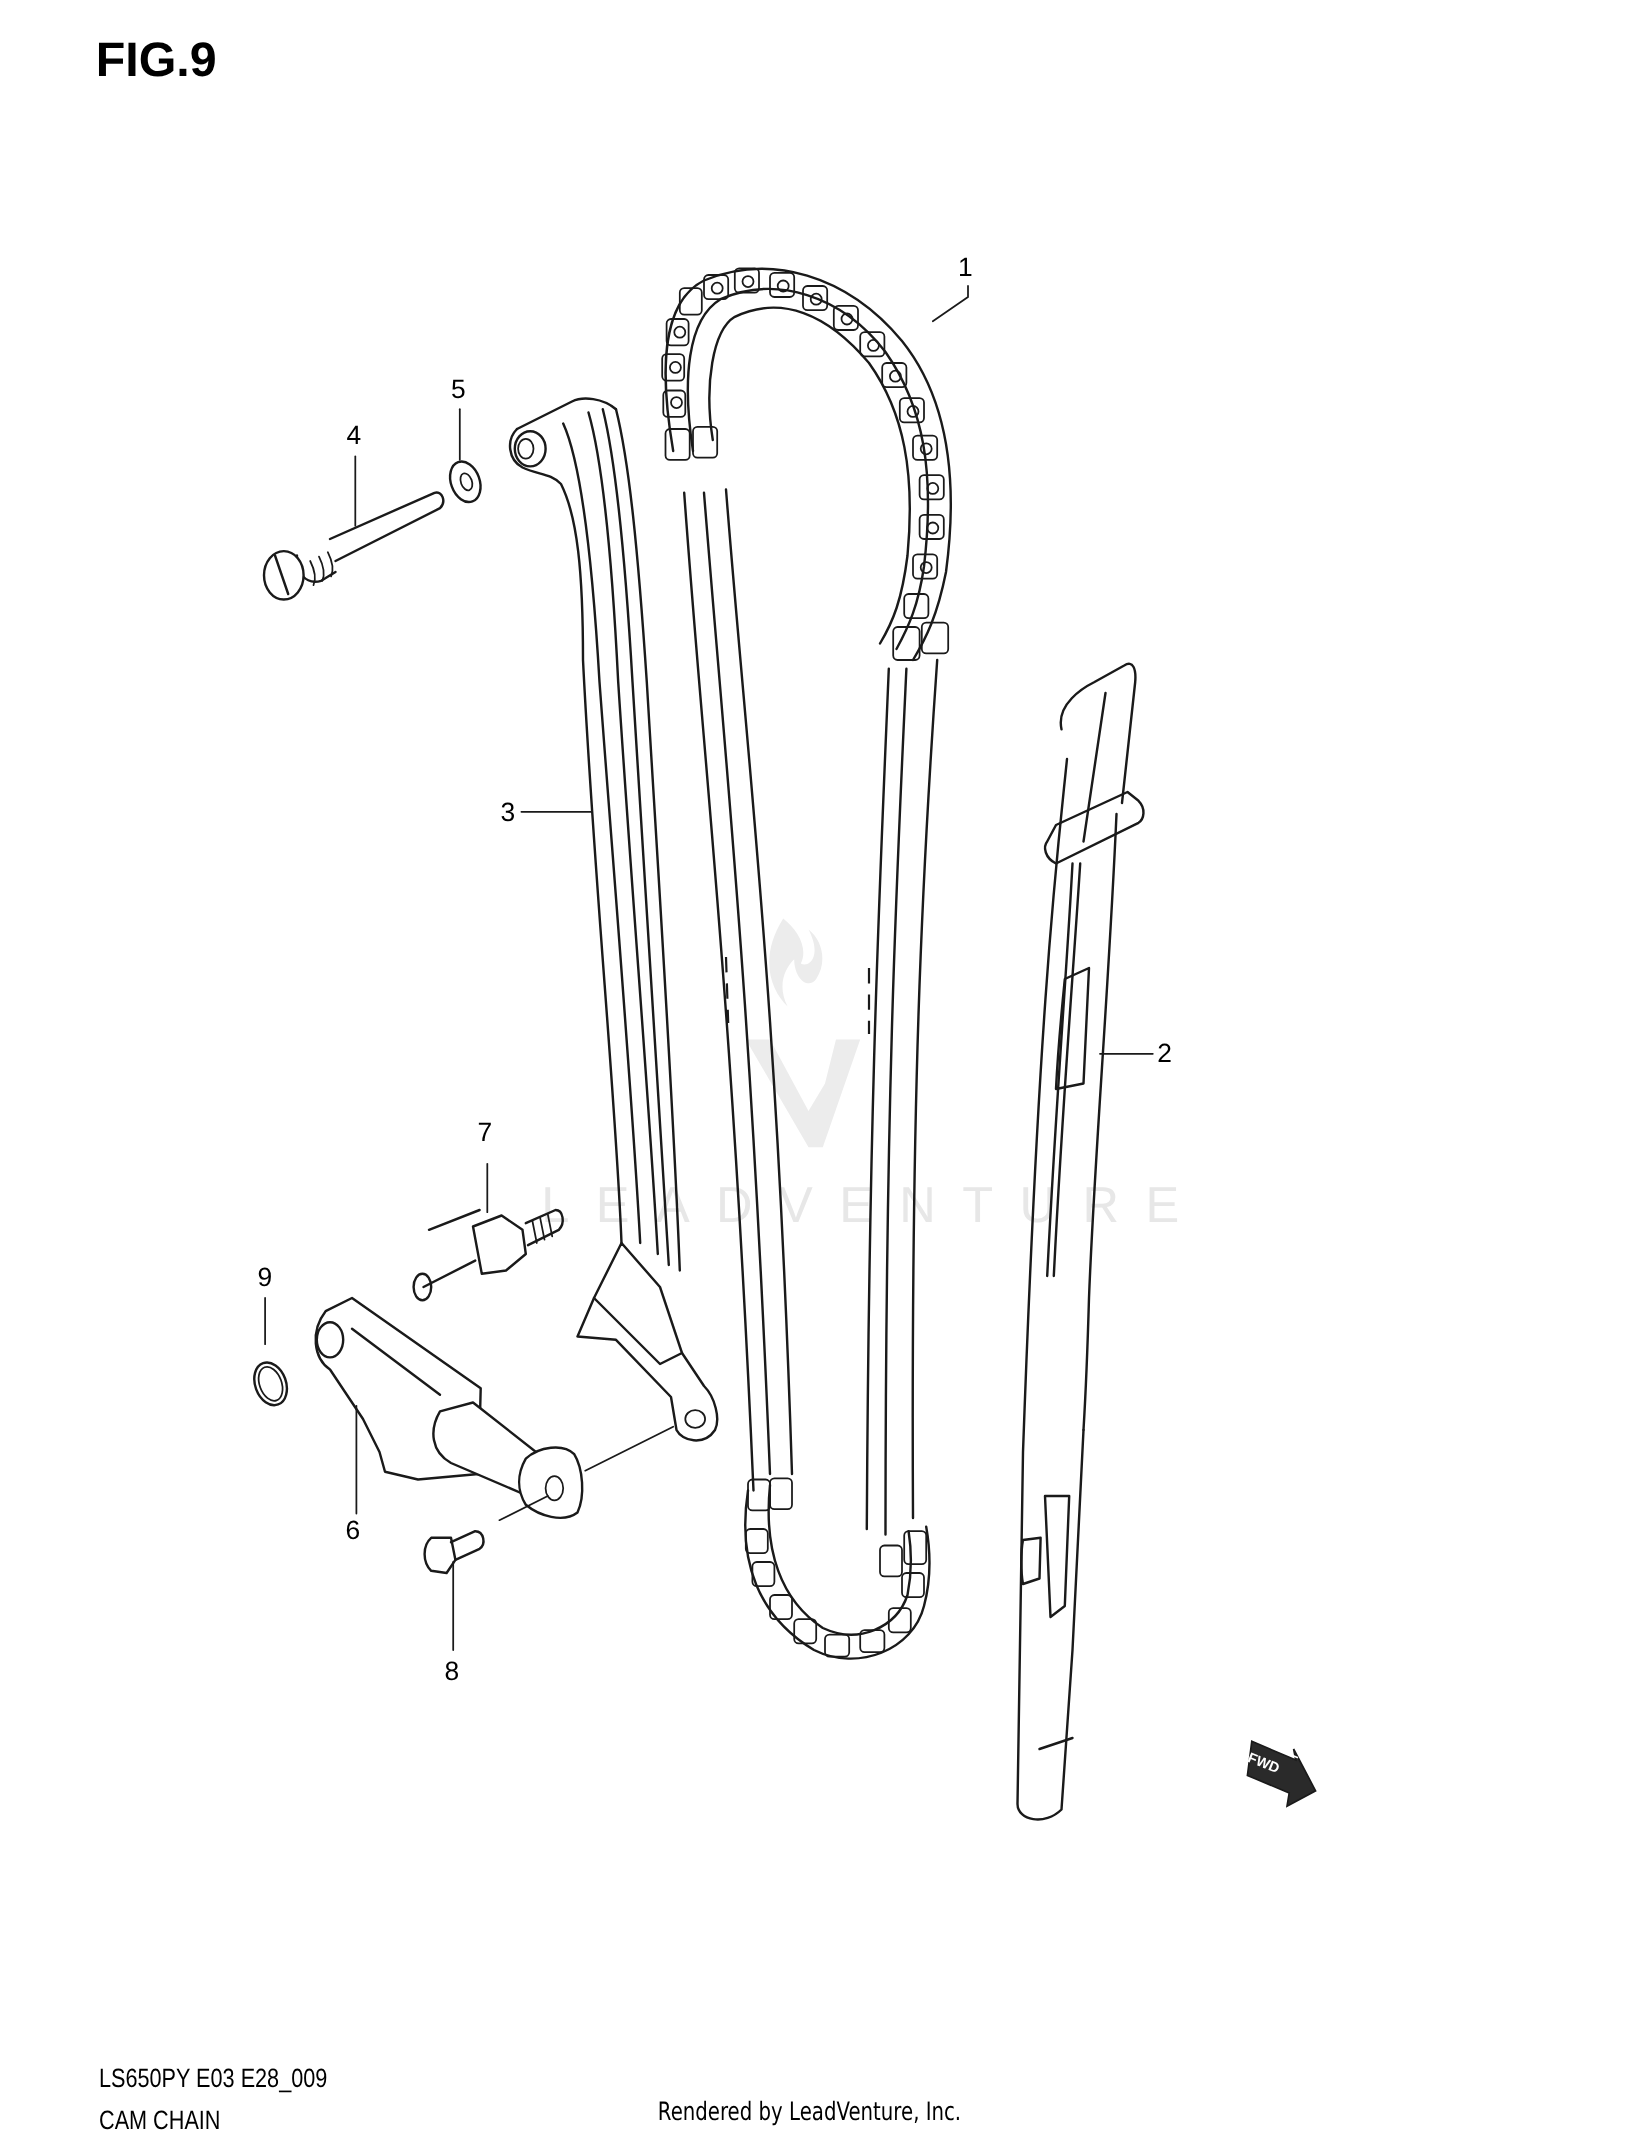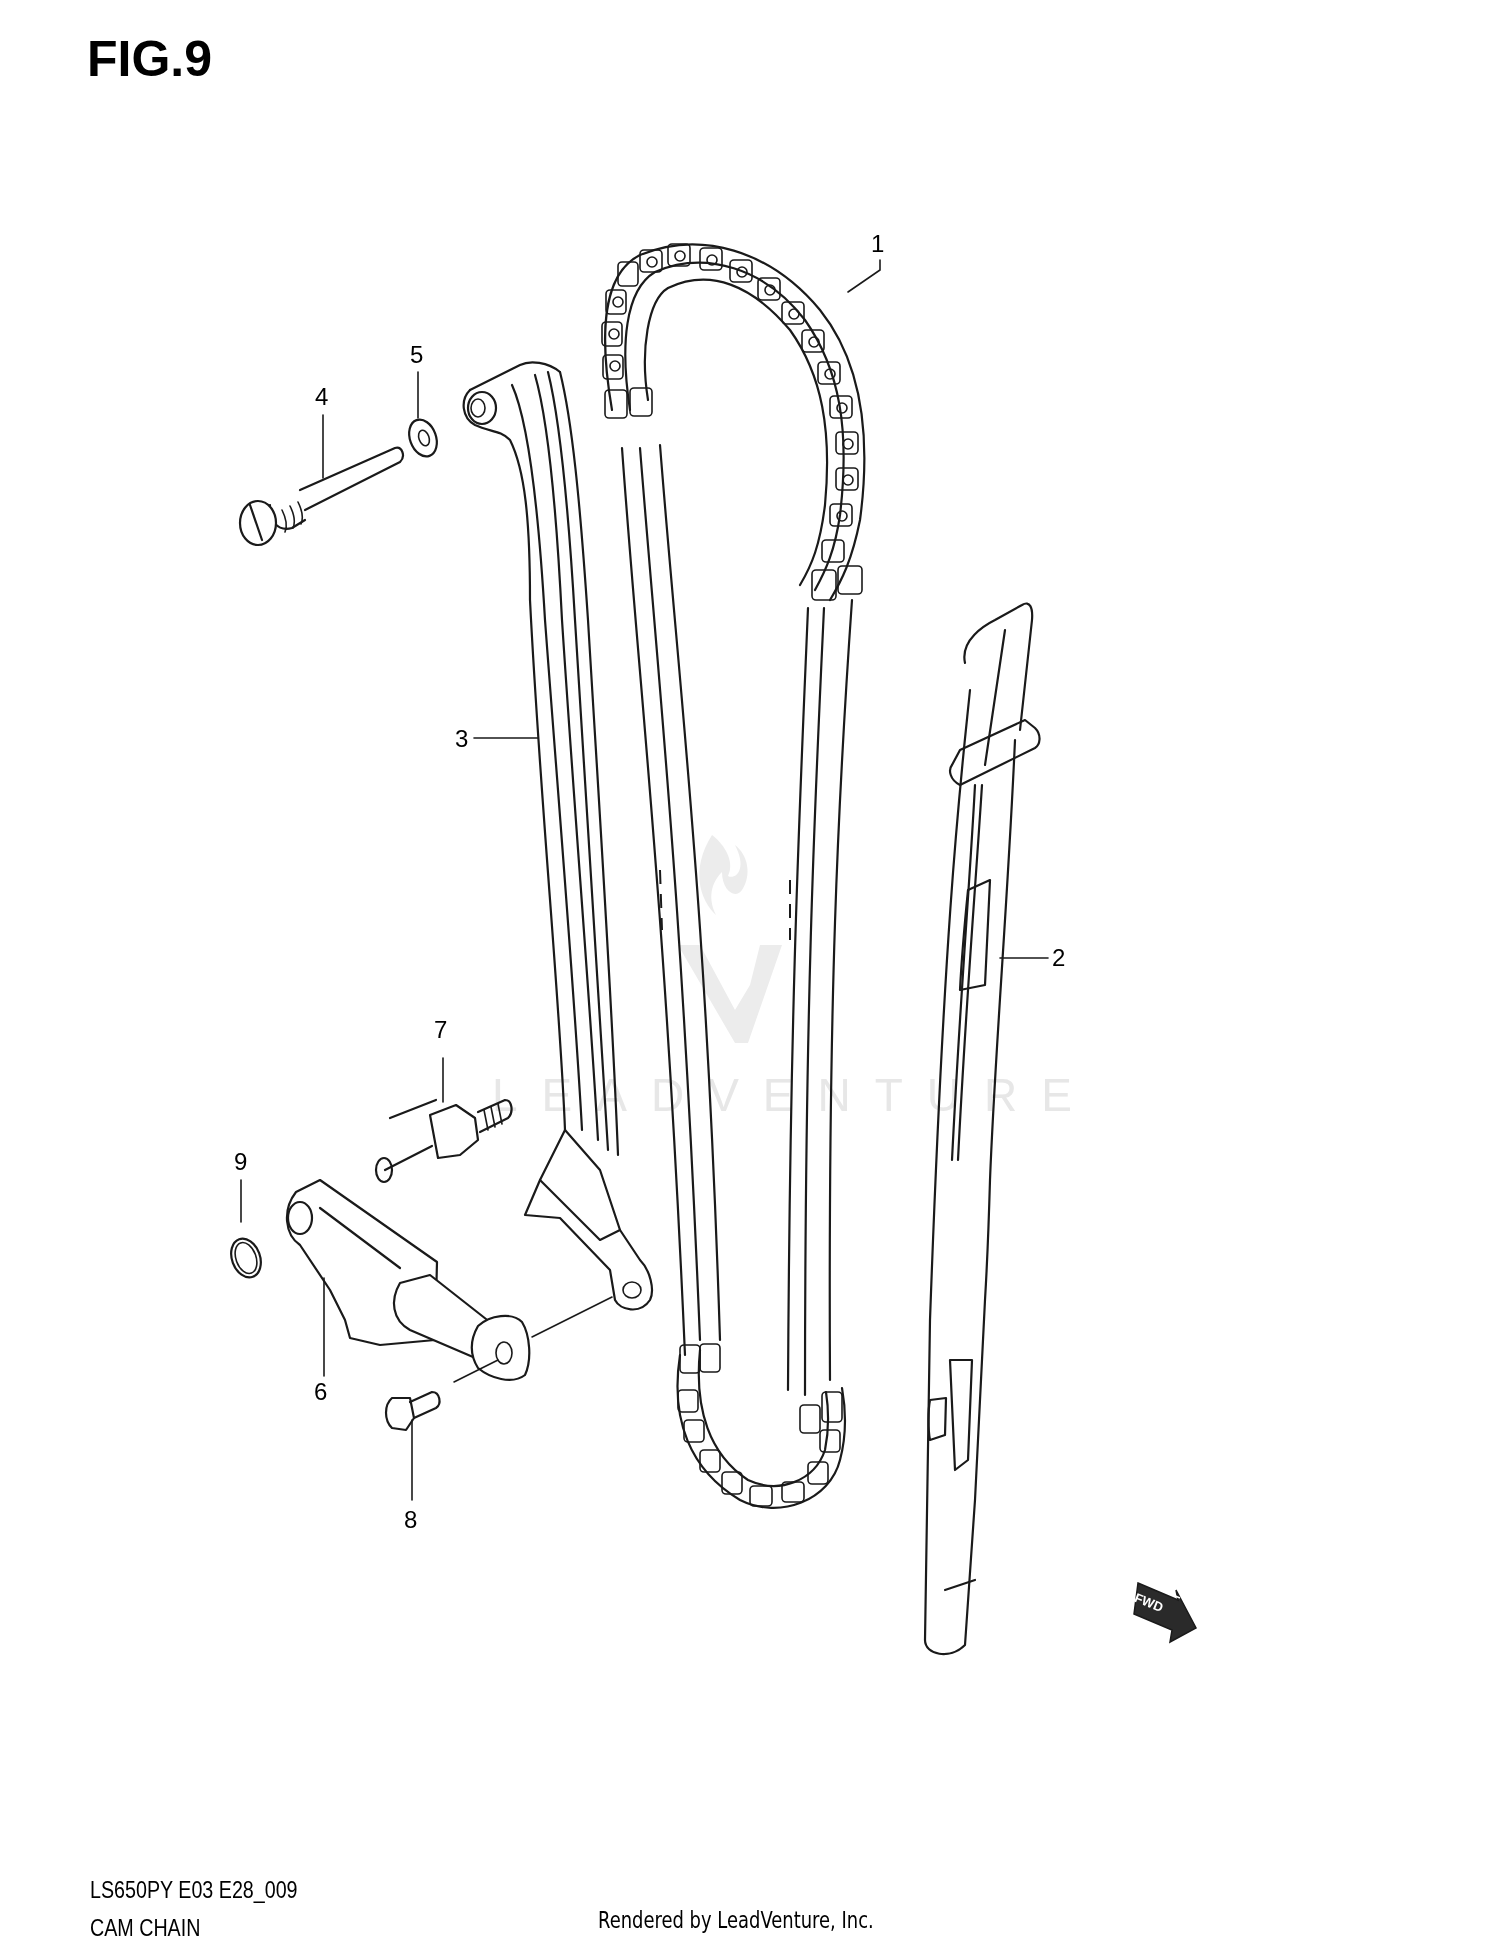--- a/index.html
+++ b/index.html
@@ -1,17 +1,17 @@
 <!DOCTYPE html>
 <html><head>
 <meta charset="utf-8">
 <style>
   html, body { margin: 0; padding: 0; background: #ffffff; }
   body { width: 1500px; height: 1941px; position: relative; overflow: hidden; font-family: "Liberation Sans", sans-serif; color: #000; }
-  .fig-title { position: absolute; left: 87px; top: 30px; font-family: "Liberation Sans", sans-serif; font-weight: bold; font-size: 50px; letter-spacing: 0px; }
+  .fig-title { position: absolute; left: 87px; top: 30px; font-family: "Liberation Sans", sans-serif; font-weight: bold; font-size: 44px; letter-spacing: 0px; }
   .callout { position: absolute; font-family: "Liberation Sans", sans-serif; font-size: 24px; line-height: 24px; }
   .footer-code { position: absolute; left: 90px; top: 1876px; font-family: "Liberation Sans Narrow", "Liberation Sans", sans-serif; font-size: 24px; transform: scaleX(0.82); transform-origin: left top; white-space: nowrap; }
   .footer-name { position: absolute; left: 90px; top: 1914px; font-family: "Liberation Sans", sans-serif; font-size: 24px; transform: scaleX(0.82); transform-origin: left top; white-space: nowrap; }
   .rendered-by { position: absolute; left: 598px; top: 1907px; font-family: "DejaVu Sans", sans-serif; font-size: 23px; transform: scaleX(0.78); transform-origin: left top; white-space: nowrap; }
   .watermark { position: absolute; left: 492px; top: 1068px; font-family: "Liberation Sans", sans-serif; font-size: 46px; color: #e7e7e7; letter-spacing: 24px; white-space: nowrap; }
   svg.art { position: absolute; left: 0; top: 0; }
   .ln { fill: none; stroke: #1a1a1a; stroke-width: 2.2; stroke-linecap: round; stroke-linejoin: round; }
   .thin { fill: none; stroke: #1a1a1a; stroke-width: 1.6; stroke-linecap: round; }
   .fill { fill: #fff; stroke: #1a1a1a; stroke-width: 2.2; stroke-linejoin: round; }
   .dash { fill: none; stroke: #1a1a1a; stroke-width: 2; stroke-dasharray: 14 10; }

